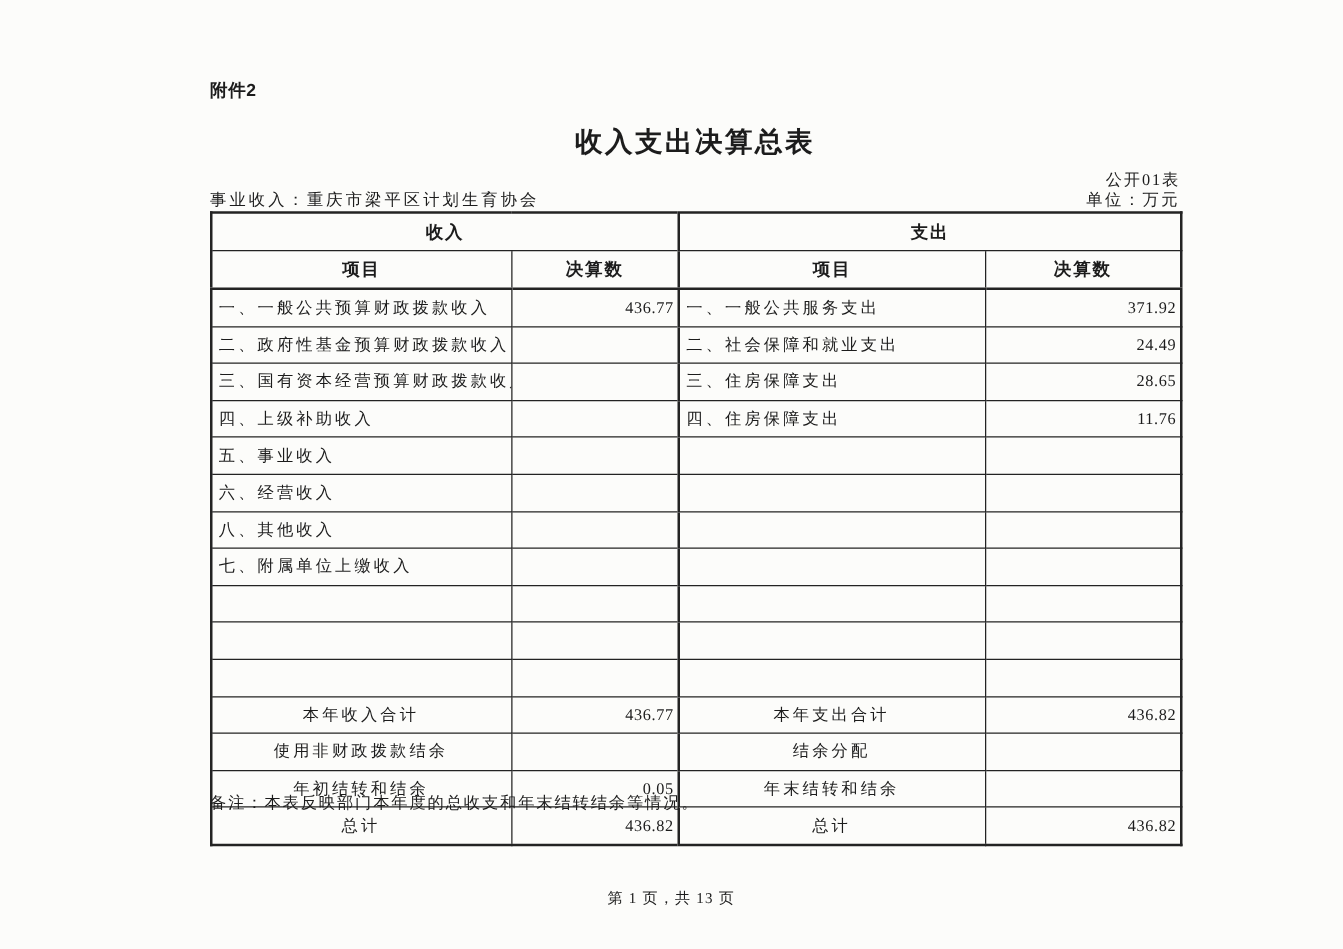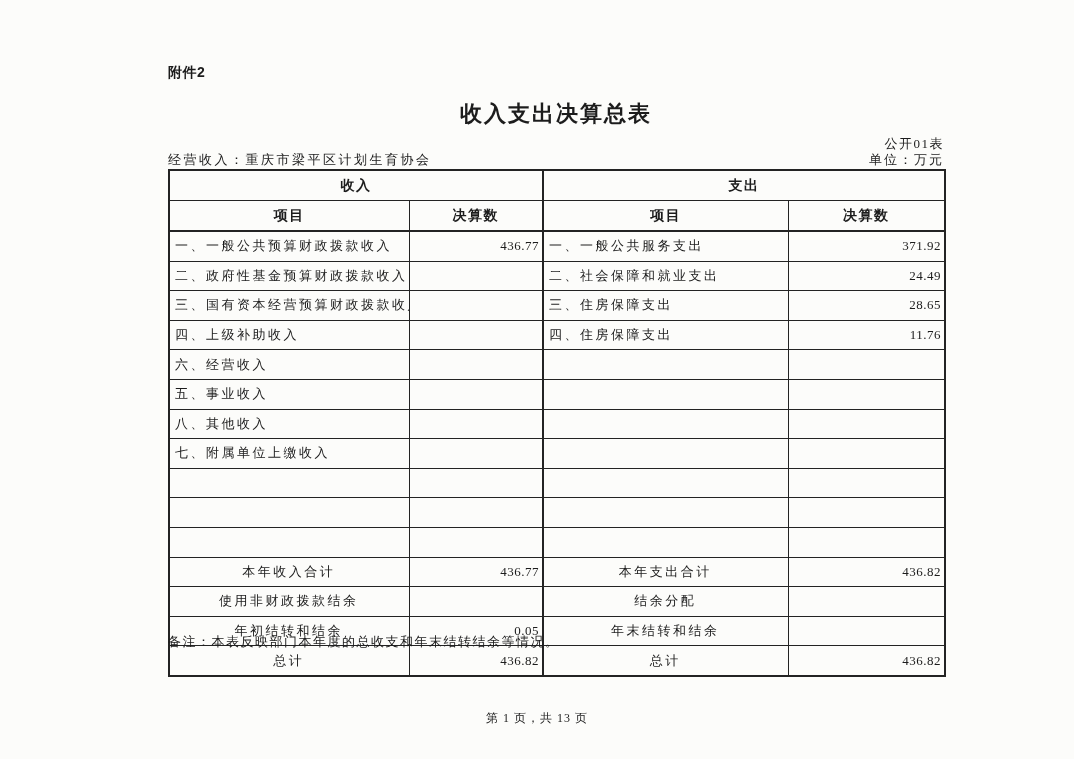--- a/index.html
+++ b/index.html
@@ -125,21 +125,21 @@
 
 <div class="page">
 
   <div class="attachment">附件2</div>
 
   <h1 class="title">收入支出决算总表</h1>
 
   <div class="table-code">公开01表</div>
 
   <div class="meta-row">
-    <span class="meta-left">经营收入：重庆市梁平区计划生育协会</span>
+    <span class="meta-left">事业收入：重庆市梁平区计划生育协会</span>
     <span class="meta-right">单位：万元</span>
   </div>
 
   <table class="summary-table">
     <colgroup>
       <col style="width:240px">
         <col style="width:134px">
         <col style="width:245px">
         <col style="width:157px">
     </colgroup>
@@ -174,27 +174,27 @@
         <td class="item mid">三、住房保障支出</td>
         <td class="amt">28.65</td>
       </tr>
       <tr>
         <td class="item">四、上级补助收入</td>
         <td class="amt"></td>
         <td class="item mid">四、住房保障支出</td>
         <td class="amt">11.76</td>
       </tr>
       <tr>
+        <td class="item">五、事业收入</td>
+        <td class="amt"></td>
+        <td class="item mid"></td>
+        <td class="amt"></td>
+      </tr>
+      <tr>
         <td class="item">六、经营收入</td>
-        <td class="amt"></td>
-        <td class="item mid"></td>
-        <td class="amt"></td>
-      </tr>
-      <tr>
-        <td class="item">五、事业收入</td>
         <td class="amt"></td>
         <td class="item mid"></td>
         <td class="amt"></td>
       </tr>
       <tr>
         <td class="item">八、其他收入</td>
         <td class="amt"></td>
         <td class="item mid"></td>
         <td class="amt"></td>
       </tr>

